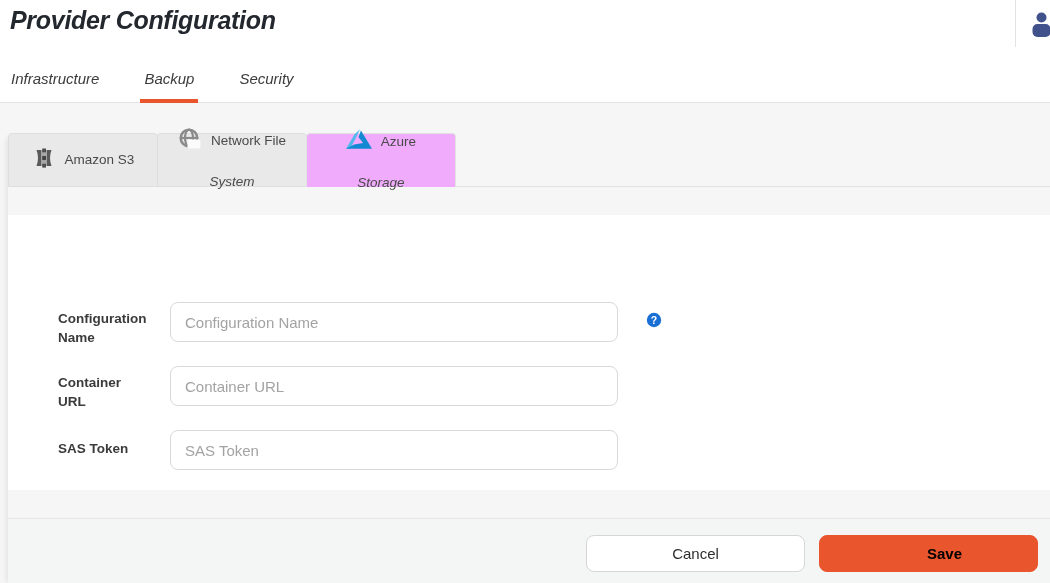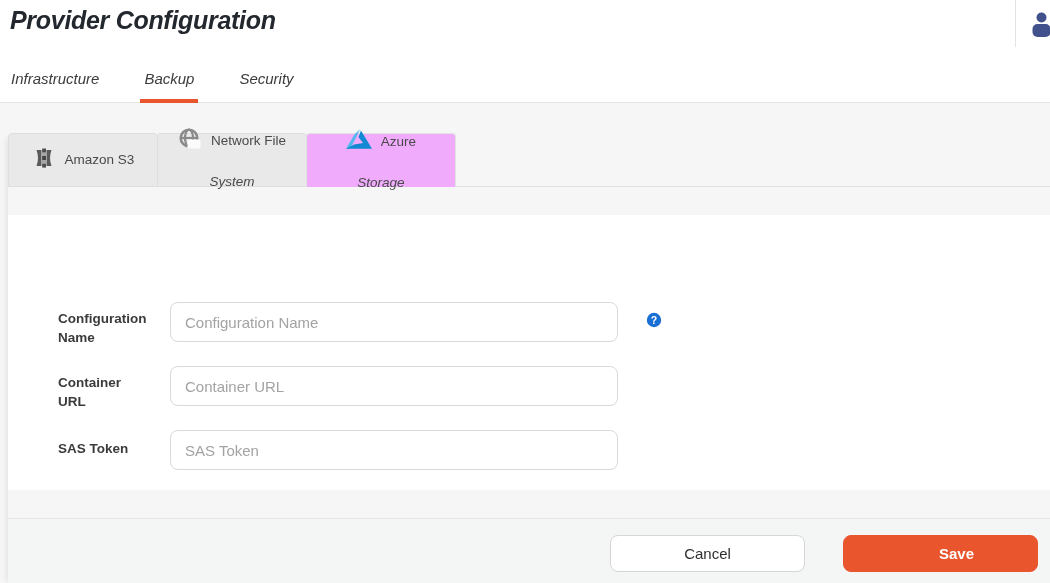--- a/index.html
+++ b/index.html
@@ -83,31 +83,31 @@
   }
   .text-input::placeholder { color:#a3a3a3; opacity:1; }
   .help-icon { position:absolute; left:638px; width:16px; height:16px; cursor:pointer; }
 
   
   .card-footer {
     flex:0 0 65px; background:#f4f5f5; border-top:1px solid #e6e6e6;
     position:relative;
   }
   .btn {
-    position:absolute; top:16px; height:37px; width:195px;
+    position:absolute; top:16px; height:37px; width:219px;
     border-radius:8px; font-size:15px; cursor:pointer;
     font-family:"Liberation Sans", sans-serif;
     display:flex; align-items:center; justify-content:center;
   }
   .btn-cancel {
     right:245px; background:#ffffff; border:1px solid #d6d6d6; color:#2e2e2e;
   }
   .btn-save {
     right:12px; background:#E9552D; border:1px solid #E9552D;
-    color:#ffffff; font-weight:700;padding-left:32px;
+    color:#000000; font-weight:700;padding-left:32px;
   }
 </style>
 </head>
 <body>
 
 <div class="header">
   <div class="page-title">Provider Configuration</div>
 
   <div class="nav">
     <div class="nav-item">

